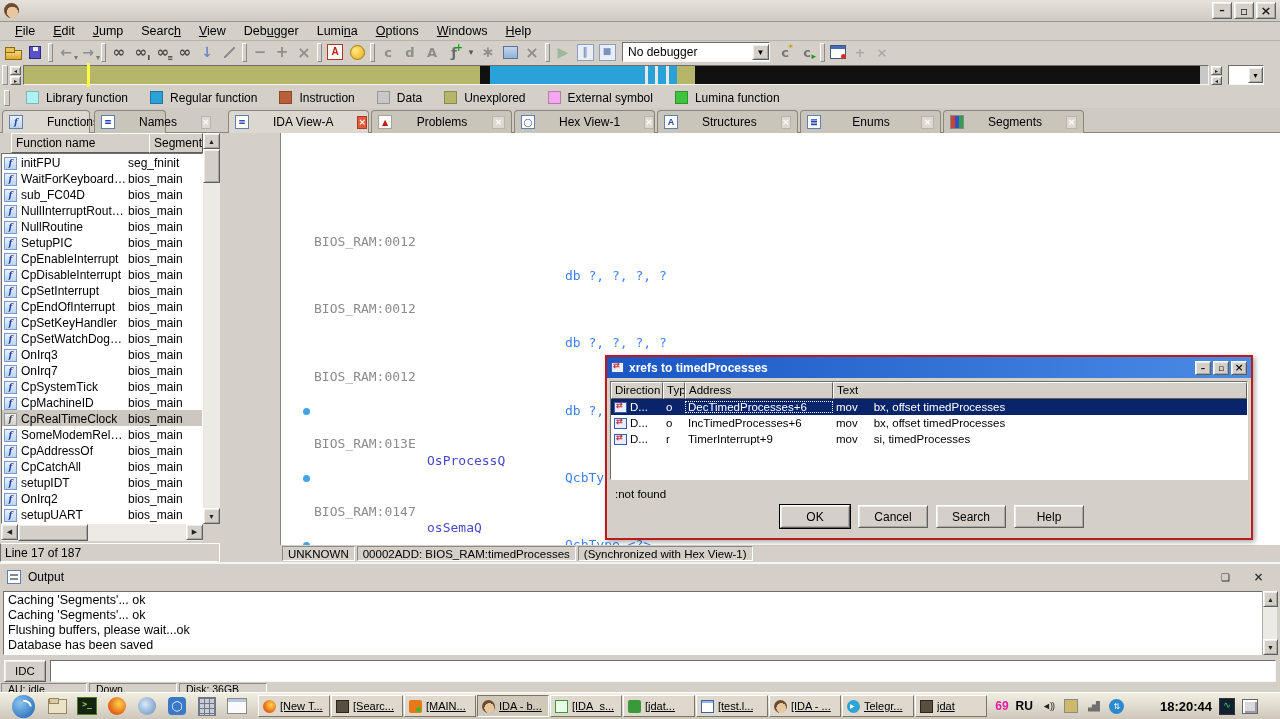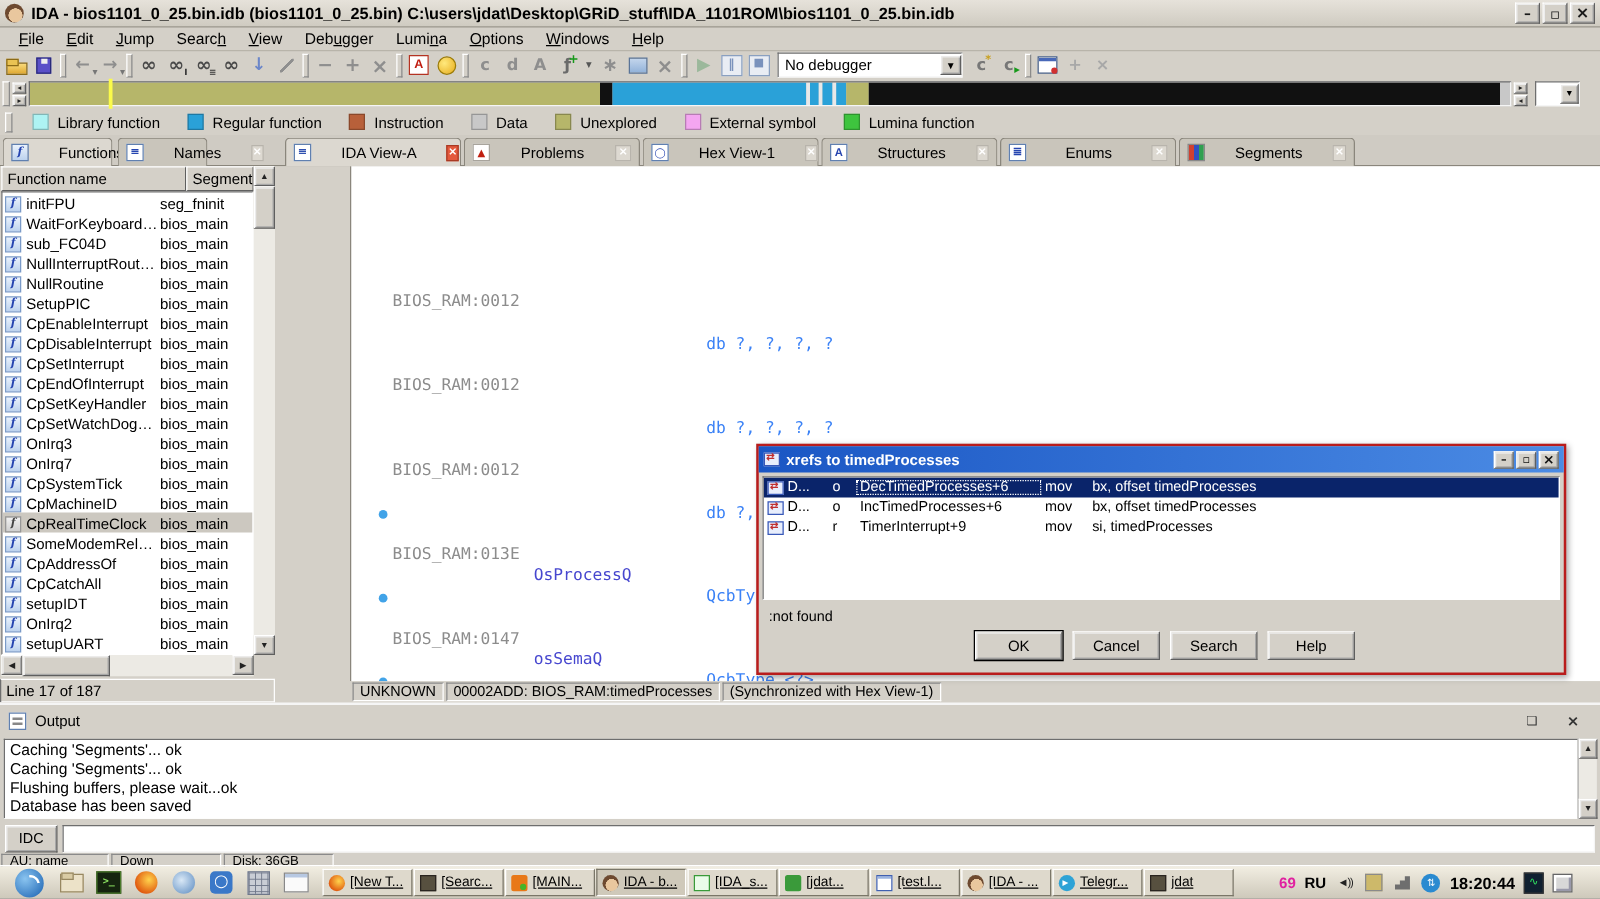--- a/index.html
+++ b/index.html
@@ -124,21 +124,21 @@
   .tabx{width:13px;height:13px;display:flex;align-items:center;justify-content:center;
     font:bold 9px "DejaVu Sans",sans-serif;border:1px solid #b8b4ac;background:#ddd9d1;color:#fff;}
   .tabx::before{content:"×";}
   .tabx.c-red{background:#e4593c;border-color:#a83a24;}
 
   
   .funcpanel{position:absolute;left:0;top:133px;width:220px;height:429px;background:#d4d0c8;}
   .fph{position:absolute;left:0;top:0;height:20px;}
   .hdrbtn{position:absolute;top:0;height:20px;background:#d4d0c8;border:1px solid;
     border-color:#fff #5f5f5f #5f5f5f #fff;padding:2px 4px;font-size:12px;white-space:nowrap;overflow:hidden;}
-  .fph-c1{left:1px;width:148px;} .fph-c2{left:149px;width:54px;}
+  .fph-c1{left:11px;width:148px;} .fph-c2{left:149px;width:54px;}
   .fprows{position:absolute;left:1px;top:20px;width:202px;height:371px;background:#fff;overflow:hidden;
     border:1px solid;border-color:#6e6e6e #fff #fff #6e6e6e;}
   .frow{position:relative;height:16px;display:flex;align-items:flex-end;white-space:nowrap;}
   .frow.sel{background:#ccc8c0;}
   .fico{width:13px;height:13px;margin:0 4px 0 2px;flex:0 0 auto;background:linear-gradient(#eaf2fc,#bcd2ee);
     border:1px solid #7a9ac8;font:bold italic 9px/11px "DejaVu Serif",serif;color:#2544b0;text-align:center;}
   .fico::before{content:"f";}
   .frow.sel .fico{filter:grayscale(1);}
   .fname{width:105px;overflow:hidden;text-overflow:ellipsis;}
   .fseg{margin-left:2px;color:#000;}
@@ -263,34 +263,33 @@
   .tray{margin-left:auto;display:flex;align-items:center;gap:7px;padding-right:22px;}
   .trtemp{color:#e020a0;font-weight:bold;font-size:12px;}
   .trlang{font-weight:bold;font-size:12px;}
   .tri{position:relative;display:flex;align-items:center;justify-content:center;width:16px;height:16px;}
   .tri[data-icon="volume-icon"]::before{content:"◄))";font-size:9px;letter-spacing:-1px;color:#222;}
   .tri[data-icon="input-indicator-icon"]::before{content:"";width:12px;height:12px;background:#cdb96a;border:1px solid #8a8a8a;}
   .tri[data-icon="network-signal-icon"]::before{content:"";width:12px;height:11px;background:#6e6e6e;
     clip-path:polygon(0 64%,33% 64%,33% 36%,66% 36%,66% 0,100% 0,100% 100%,0 100%);}
   .tri[data-icon="vpn-icon"]::before{content:"⇅";width:15px;height:15px;border-radius:50%;background:#2a8ad0;
     color:#fff;font-size:8px;line-height:15px;text-align:center;}
-  .trtime{font-weight:bold;font-size:13px;}
+  .trtime{font-weight:bold;font-size:13px;margin-left:28px;}
   .tri[data-icon="system-monitor-icon"]::before{content:"∿";width:16px;height:15px;background:#102030;border:1px solid #333;
     color:#30e060;font-size:9px;line-height:13px;text-align:center;}
   .tri[data-icon="screen-lock-icon"]::before{content:"";width:14px;height:13px;background:#d8d8d8;border:1px solid #666;
     box-shadow:inset 2px 2px 0 #fff, inset -2px -2px 0 #99a;}
 </style>
 </head>
 <body>
 
 <div class="screen">
 
   <div class="titlebar">
     <span class="ida-face"></span>
-    <span class="wtitle">IDA - bios1101_0_25.bin.idb (bios1101_0_25.bin) C:\users\jdat\Desktop\GRiD_stuff\IDA_1101ROM\bios1101_0_25.bin.idb</span>
     <span class="wbtns">
       <span class="wbtn btn min"></span>
       <span class="wbtn btn max"></span>
       <span class="wbtn btn cls"></span>
     </span>
   </div>
 
   <div class="menubar">
 
   <span class="mitem"><u>F</u>ile</span>
@@ -760,20 +759,26 @@
     <div class="xtitle">
       <span class="xico"></span>
       <span>xrefs to timedProcesses</span>
       <span class="xwb">
         <span class="xbtn btn min"></span>
         <span class="xbtn btn max"></span>
         <span class="xbtn btn cls"></span>
       </span>
     </div>
     <div class="xtable">
+      <div class="xhead">
+        <span class="xh c1">Direction</span>
+        <span class="xh c2">Typ</span>
+        <span class="xh c3">Address</span>
+        <span class="xh c4">Text</span>
+      </div>
       <div>
 
           <div class="xrow sel">
             <span class="xc c1"><span class="xico"></span><span>D...</span></span>
             <span class="xc c2">o</span>
             <span class="xc c3">DecTimedProcesses+6</span>
             <span class="xc c4">mov     bx, offset timedProcesses</span>
           </div>
 
           <div class="xrow">
@@ -818,21 +823,21 @@
       </div>
     <div class="outsb">
       <span class="sbb btn up">▲</span>
       <span class="sbb btn dn" style="bottom:0;top:auto;position:absolute;">▼</span>
     </div>
     <div class="idcrow">
       <button class="idcbtn">IDC</button>
       <input class="idcinput" value="" style="">
     </div>
     <div class="outstatus">
-      <span class="osc c1">AU: name</span>
+      <span class="osc c1">AU: idle</span>
       <span class="osc c2">Down</span>
       <span class="osc c3">Disk: 36GB</span>
     </div>
   </div>
 
   <div class="taskbar">
     <span class="ql">
 
     <span class="qli" data-icon="launcher-icon"></span>
         <span class="qli" data-icon="file-manager-icon"></span>

